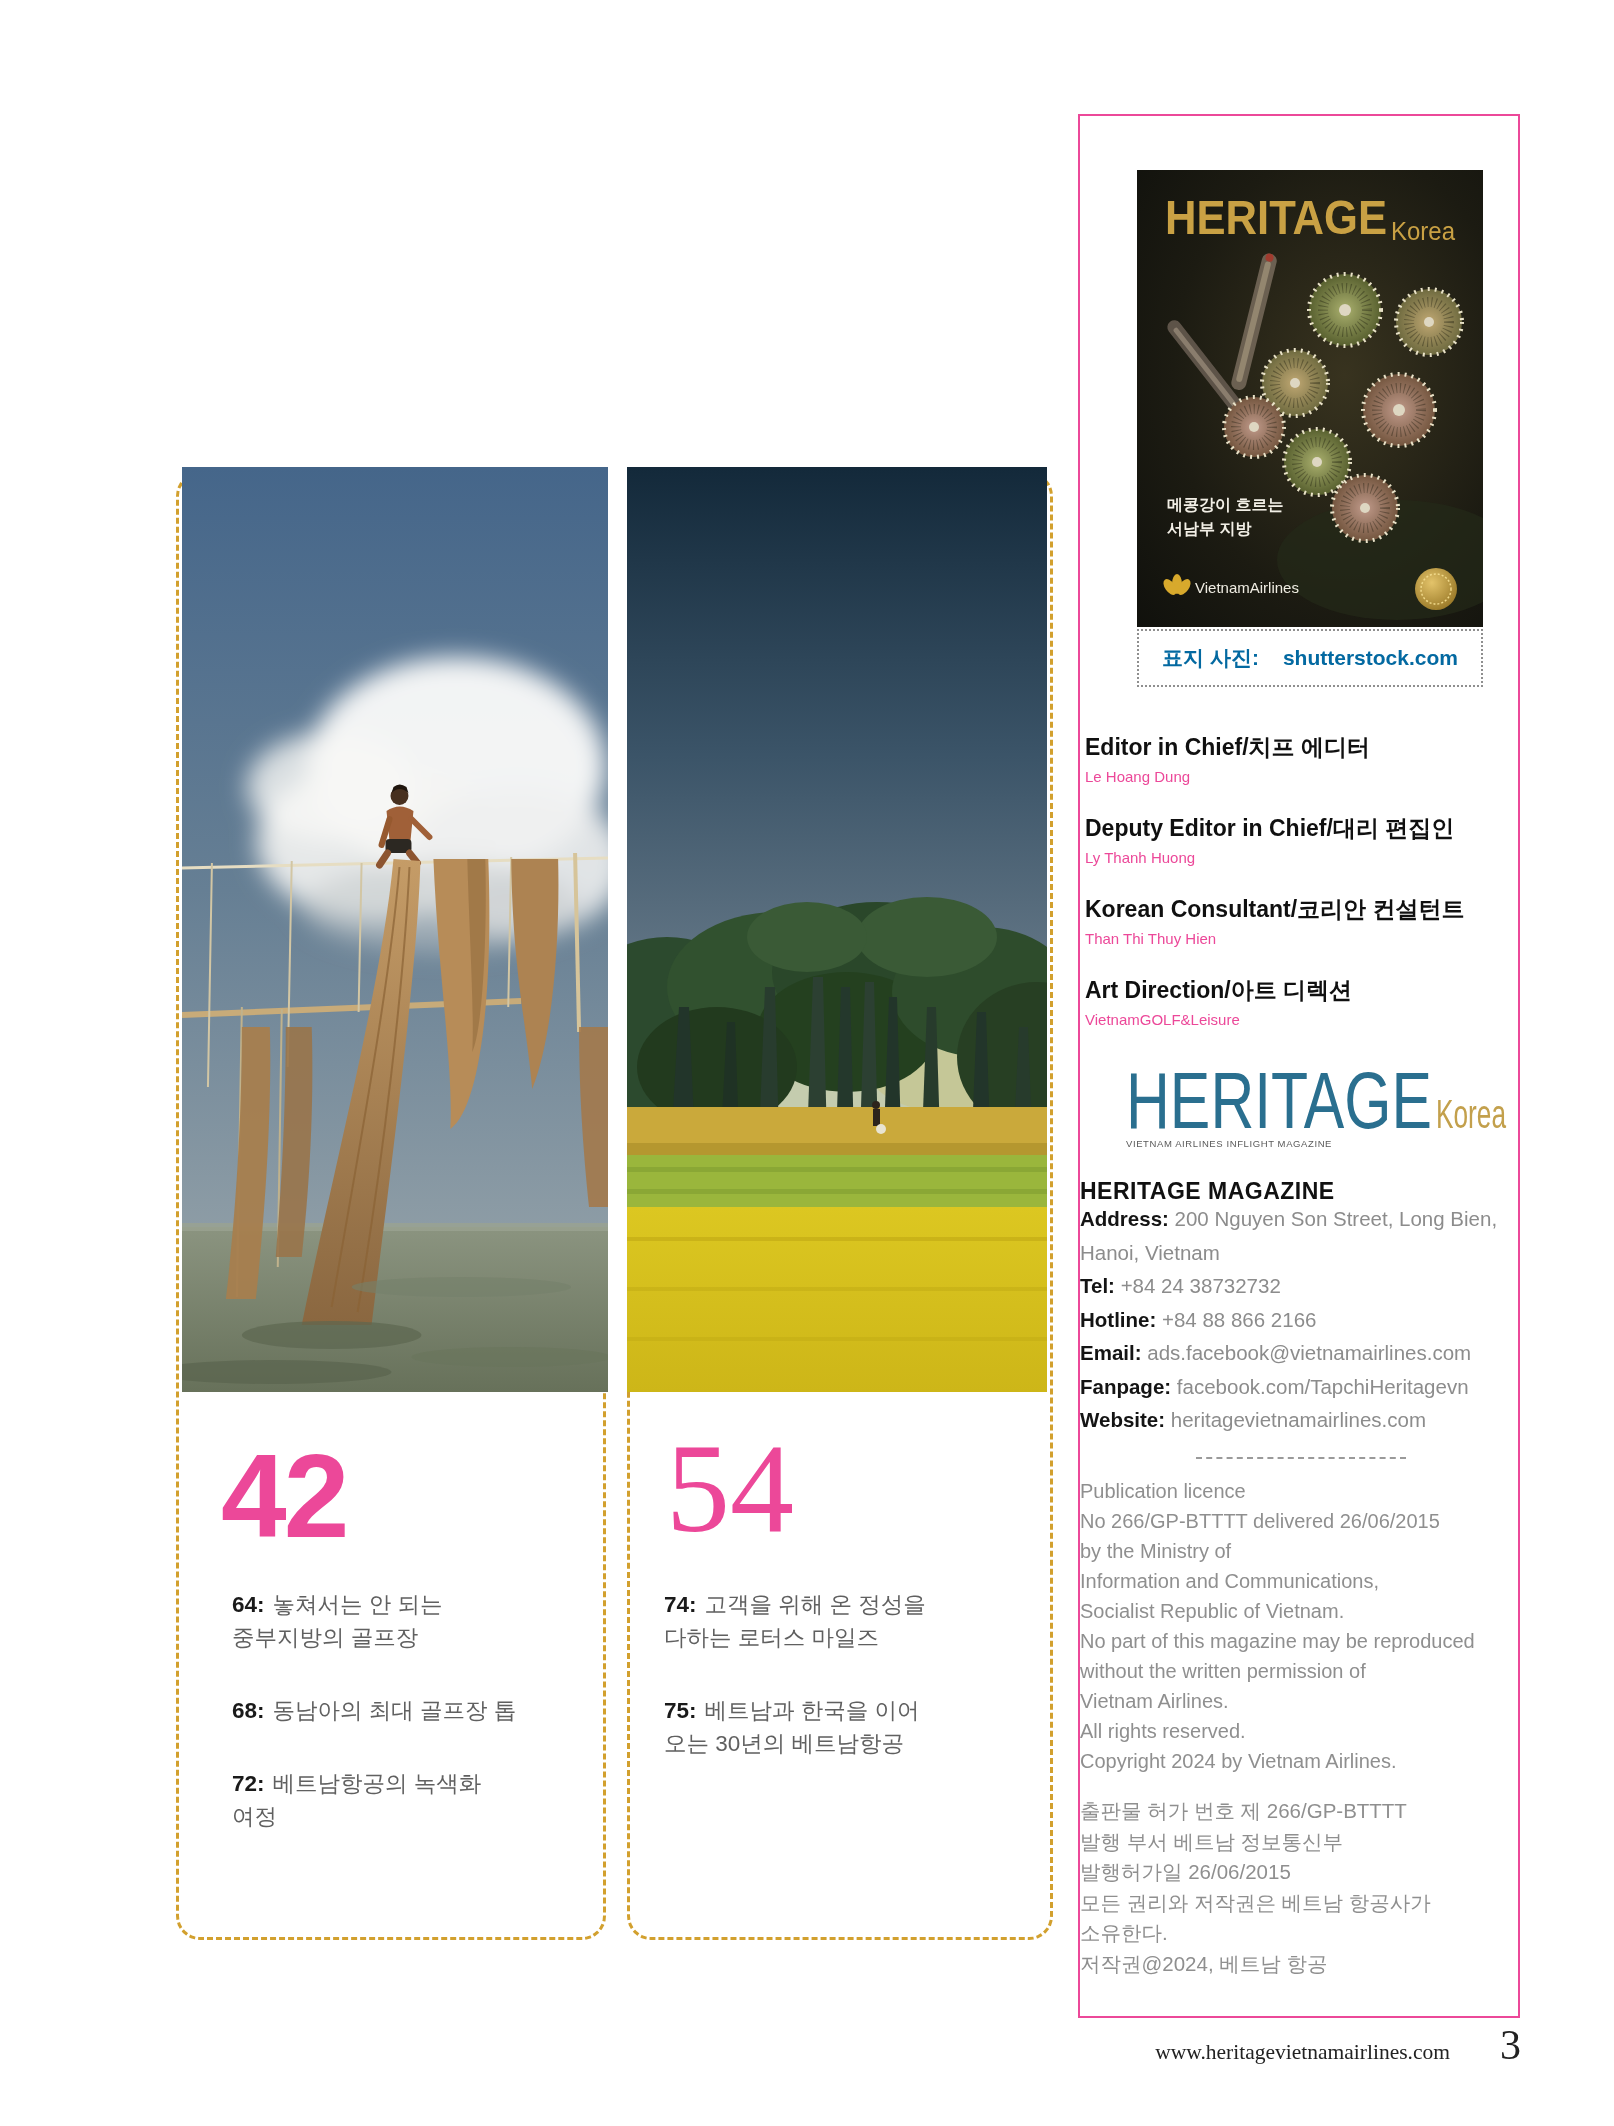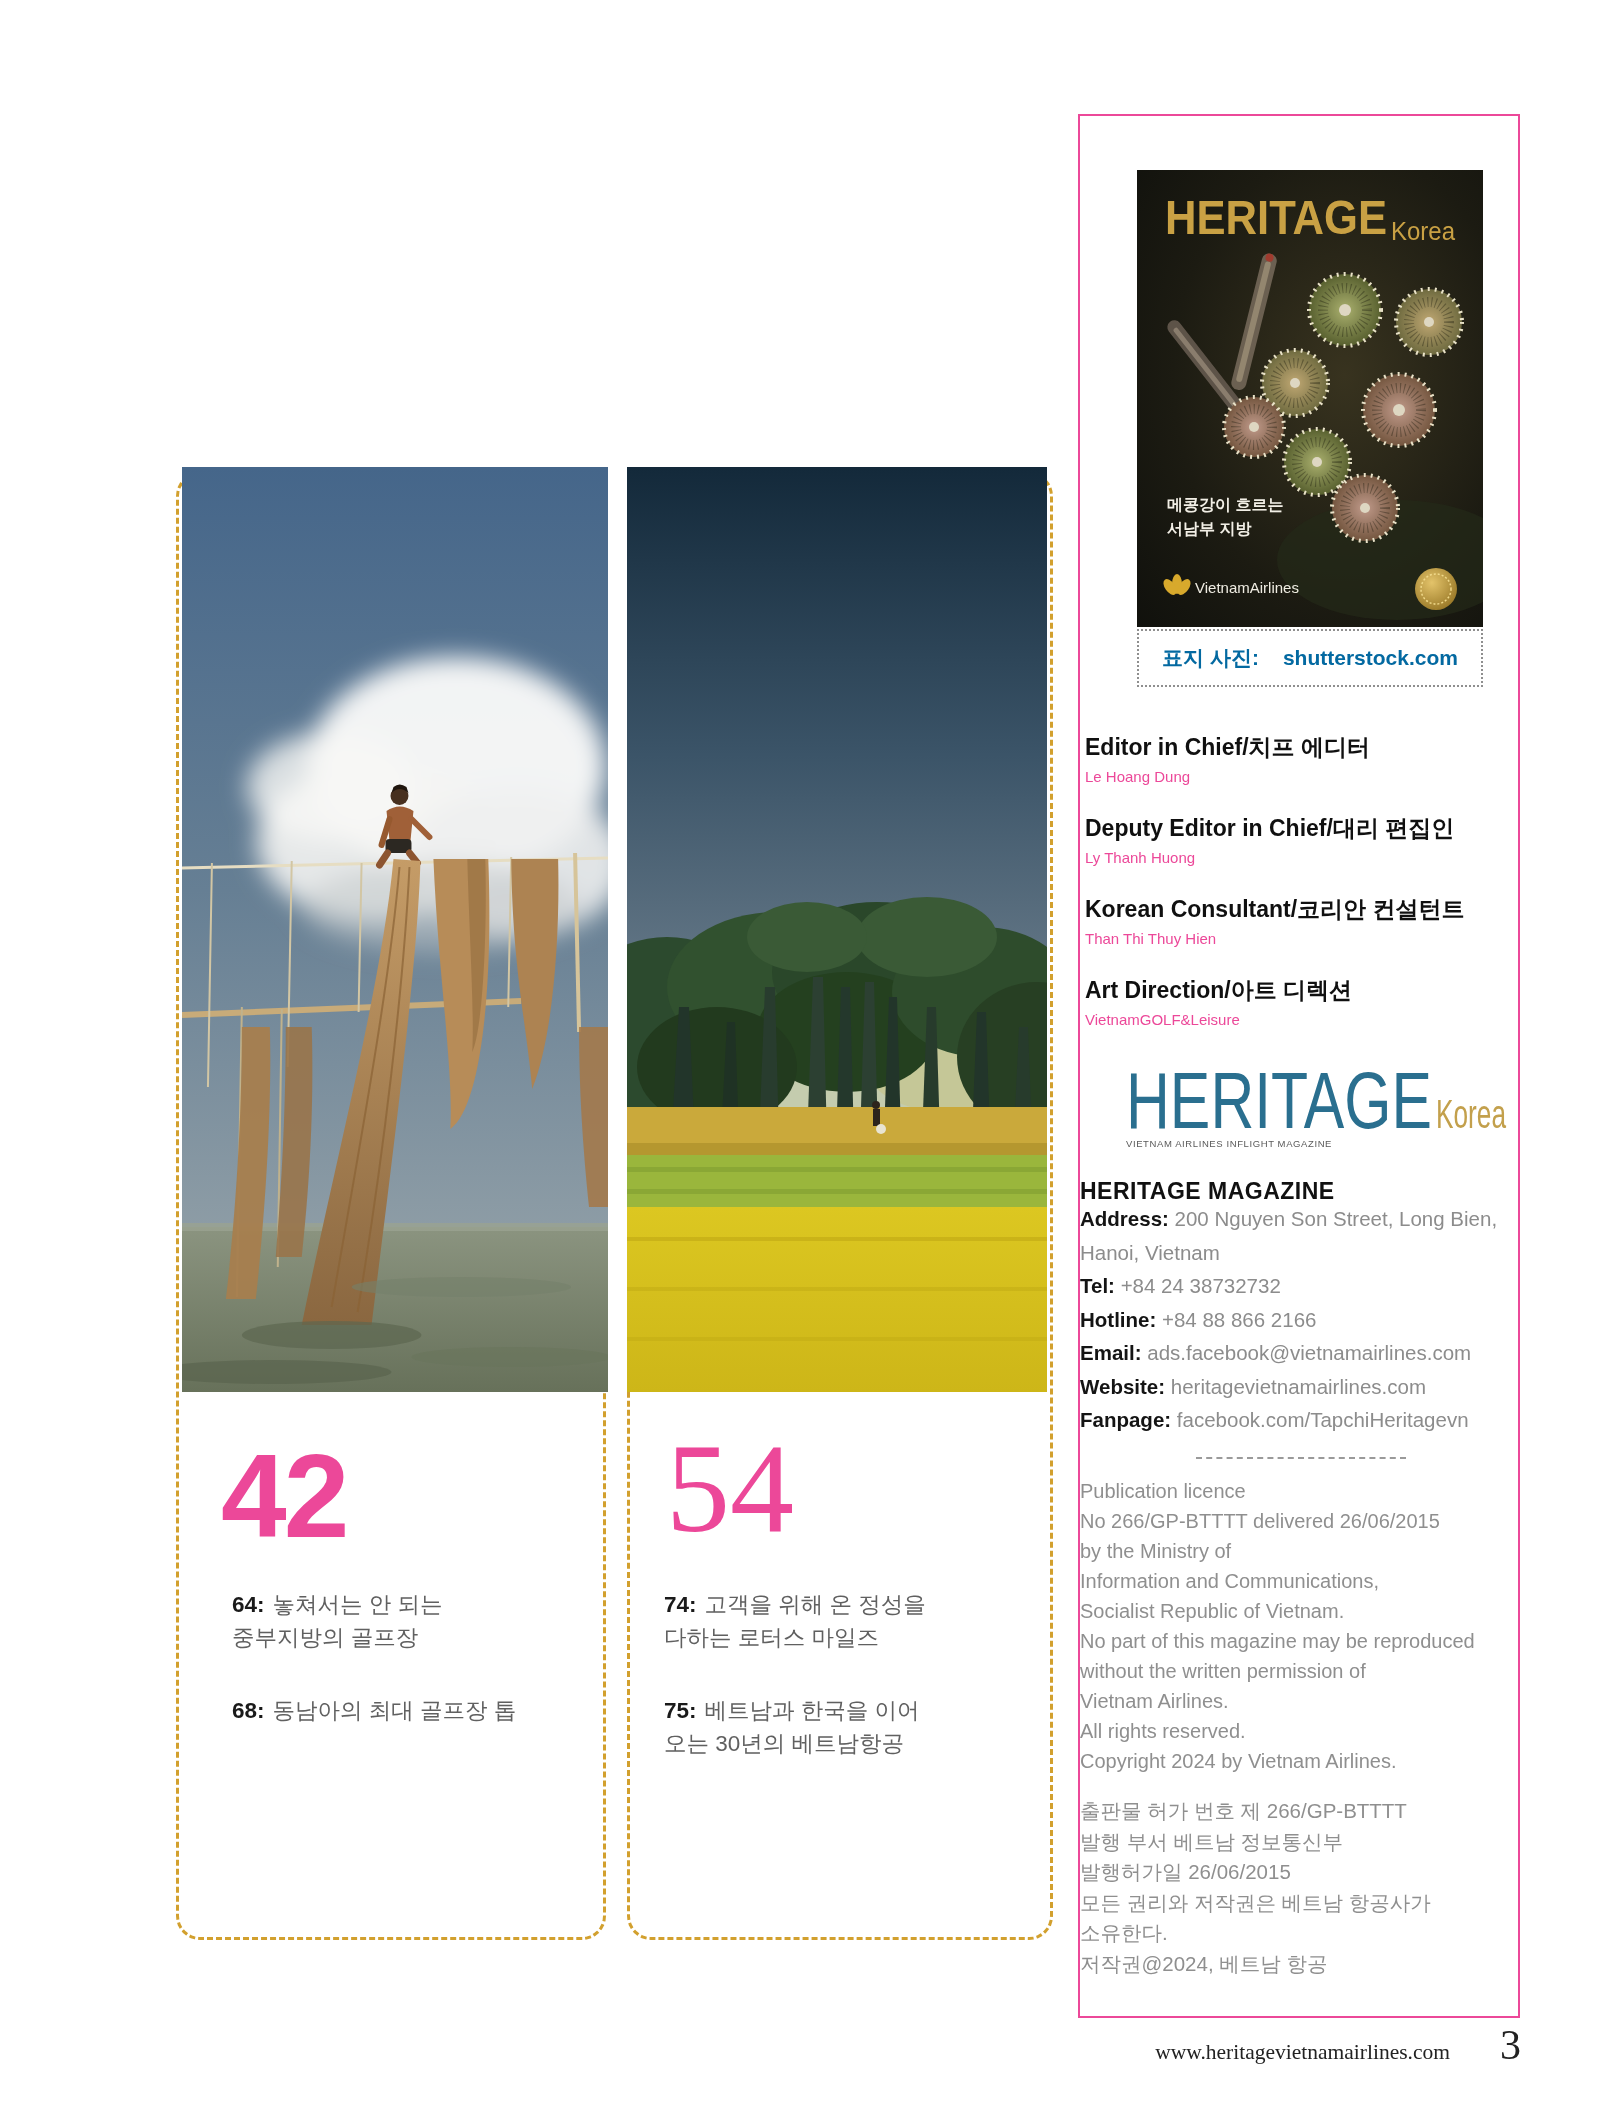--- a/index.html
+++ b/index.html
@@ -189,20 +189,24 @@
 
   <div class="toc-list" id="toc-list-left">
     <div class="toc-item">
       <div class="toc-line"><b class="toc-num">64:</b><span>놓쳐서는 안 되는</span></div>
       <div class="toc-line">중부지방의 골프장</div>
     </div>
     <div class="toc-item">
       <div class="toc-line"><b class="toc-num">68:</b><span>동남아의 최대 골프장 톱</span></div>
       <div class="toc-line"></div>
     </div>
+    <div class="toc-item">
+      <div class="toc-line"><b class="toc-num">72:</b><span>베트남항공의 녹색화</span></div>
+      <div class="toc-line">여정</div>
+    </div>
   </div>
 
   <div class="toc-list" id="toc-list-right">
     <div class="toc-item">
       <div class="toc-line"><b class="toc-num">74:</b><span>고객을 위해 온 정성을</span></div>
       <div class="toc-line">다하는 로터스 마일즈</div>
     </div>
     <div class="toc-item">
       <div class="toc-line"><b class="toc-num">75:</b><span>베트남과 한국을 이어</span></div>
       <div class="toc-line">오는 30년의 베트남항공</div>
@@ -321,22 +325,22 @@
       </svg>
     </div>
 
     <div class="mag-heading">HERITAGE MAGAZINE</div>
     <div class="address">
       <div><span class="lbl">Address:</span> <span class="val">200 Nguyen Son Street, Long Bien,</span></div>
       <div><span class="val">Hanoi, Vietnam</span></div>
       <div><span class="lbl">Tel:</span> <span class="val">+84 24 38732732</span></div>
       <div><span class="lbl">Hotline:</span> <span class="val">+84 88 866 2166</span></div>
       <div><span class="lbl">Email:</span> <span class="val">ads.facebook@vietnamairlines.com</span></div>
+      <div><span class="lbl">Fanpage:</span> <span class="val">facebook.com/TapchiHeritagevn</span></div>
       <div><span class="lbl">Website:</span> <span class="val">heritagevietnamairlines.com</span></div>
-      <div><span class="lbl">Fanpage:</span> <span class="val">facebook.com/TapchiHeritagevn</span></div>
     </div>
 
     <div class="divider"></div>
 
     <div class="licence">
       <div>Publication licence</div>
       <div>No 266/GP-BTTTT delivered 26/06/2015</div>
       <div>by the Ministry of</div>
       <div>Information and Communications,</div>
       <div>Socialist Republic of Vietnam.</div>

